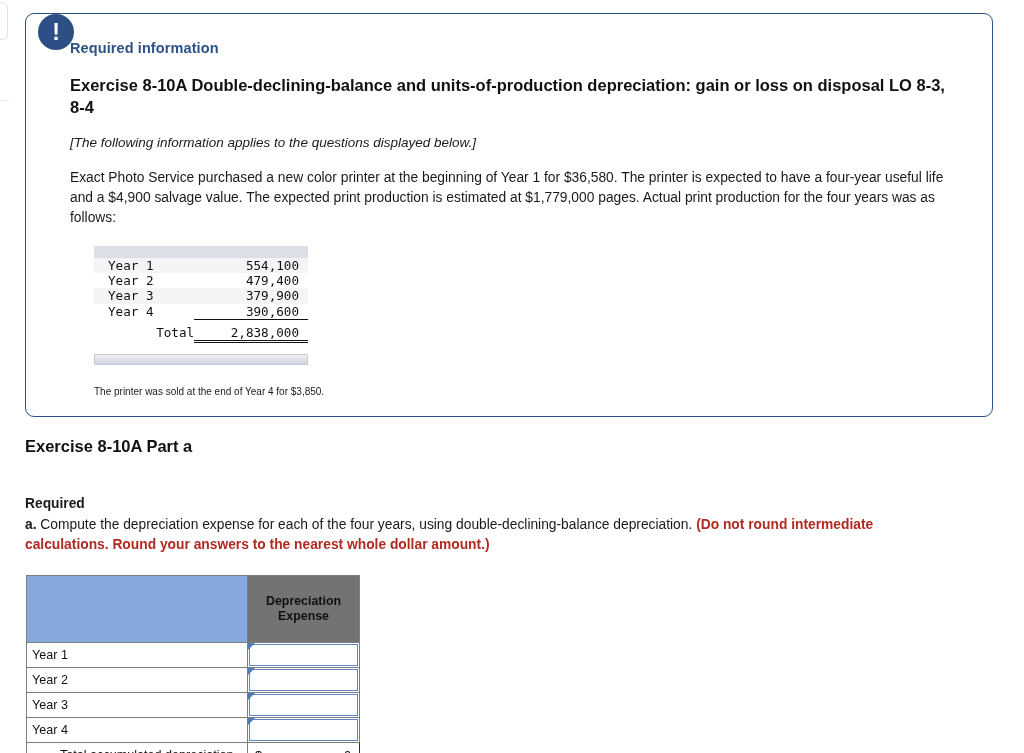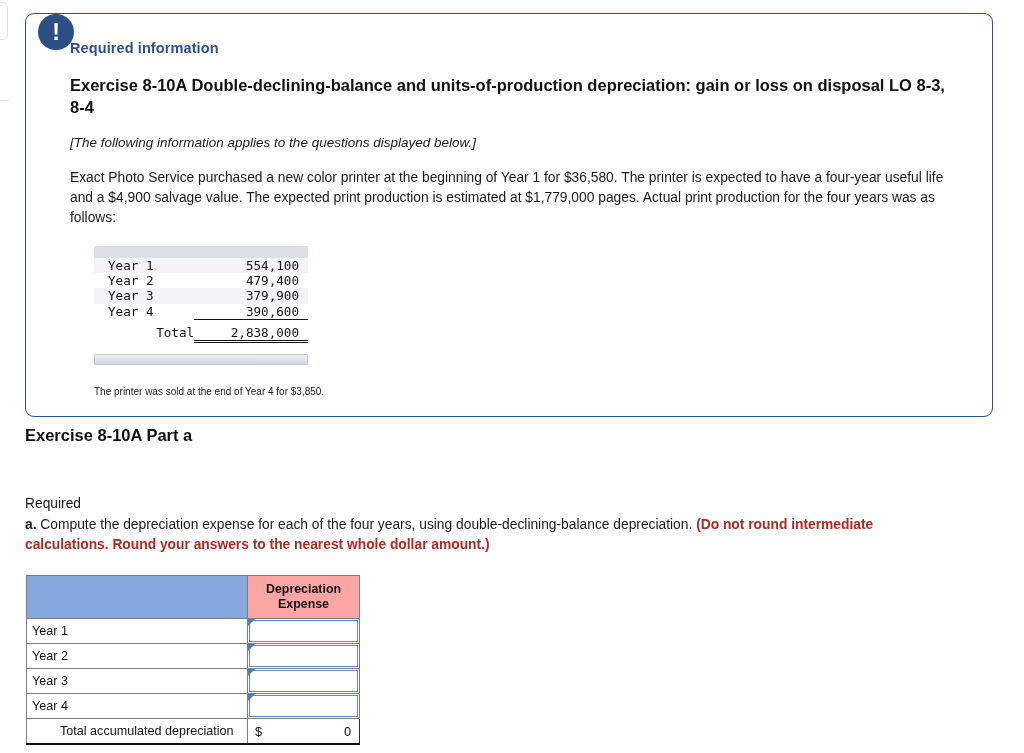--- a/index.html
+++ b/index.html
@@ -154,34 +154,34 @@
     left: 68px;
     top: 372px;
     font-size: 10px;
     color: #1a1a1a;
   }
 
   
   .part-title {
     position: absolute;
     left: 25px;
-    top: 426px;
+    top: 437px;
     font-size: 16.5px;
     font-weight: bold;
     color: #111;
   }
   .required-block {
     position: absolute;
     left: 25px;
     top: 494px;
     width: 930px;
     font-size: 13.8px;
     line-height: 1.5;
   }
-  .required-block .hdr { font-weight: normal; display: block; }
+  .required-block .hdr { font-weight: bold; display: block; }
   .bold-i { font-weight: bold; }
   .red { color: #b02a22; font-weight: bold; }
 
   
   .ans-table {
     position: absolute;
     left: 26px;
     top: 575px;
     border-collapse: collapse;
     font-size: 12.6px;
@@ -194,28 +194,28 @@
     vertical-align: middle;
   }
   .col-label { width: 221px; }
   .col-value { width: 112px; }
 
   .ans-table th.hdr-blank {
     background: #85a9dc;
     height: 34px;
   }
   .ans-table th.hdr-blue {
-    background: #fca5a5;
+    background: #737373;
     height: 34px;
     font-size: 12.4px;
     font-weight: bold;
     text-align: center;
     line-height: 1.18;
     color: #111;
-    padding: 4px 2px;
+    padding: 16px 2px;
   }
   .ans-table td.rowlabel {
     height: 24px;
     padding-left: 5px;
     background: #ffffff;
     font-size: 12.6px;
   }
   .ans-table td.inputcell {
     height: 24px;
     background: #ffffff;

